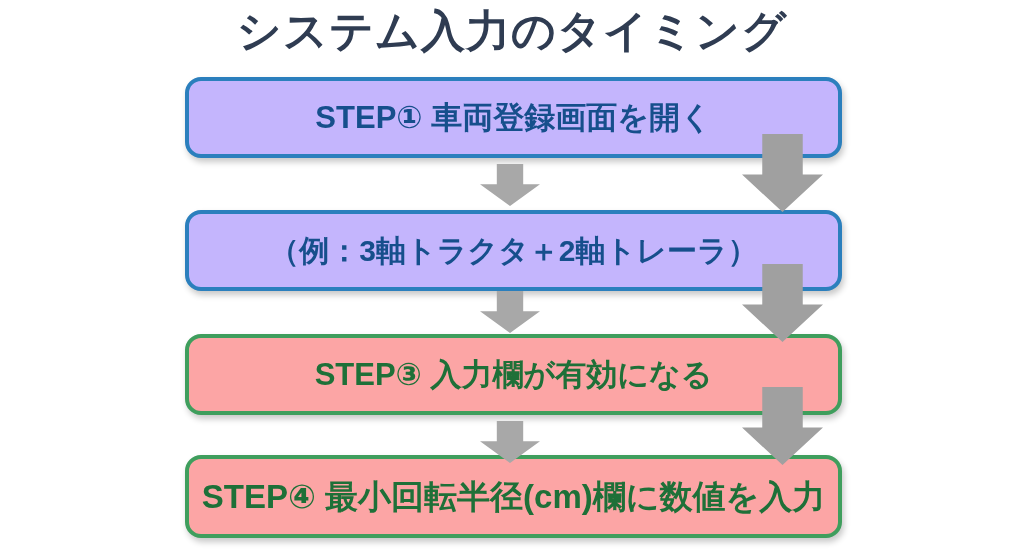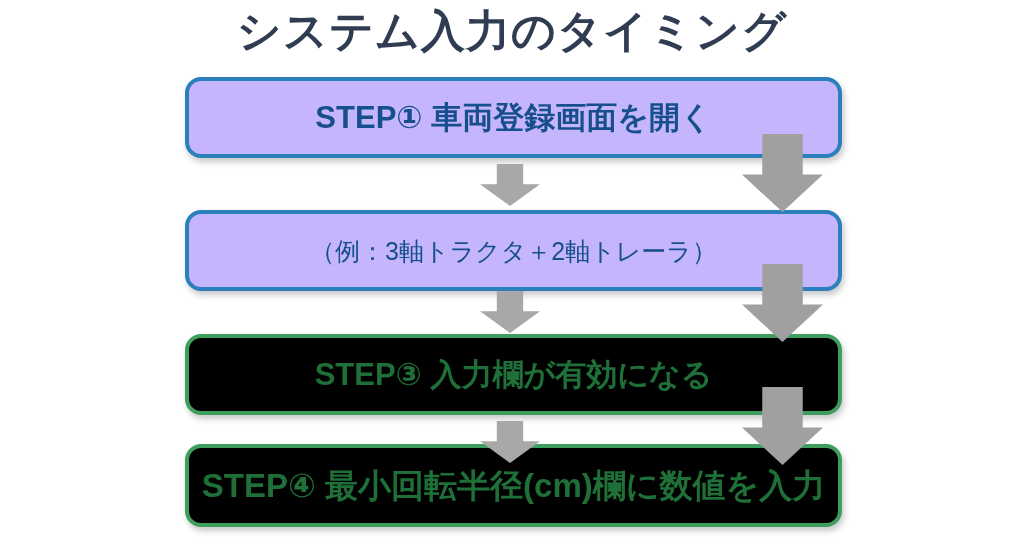--- a/index.html
+++ b/index.html
@@ -40,33 +40,33 @@
     align-items: center;
     box-shadow: 2px 4px 6px rgba(0,0,0,0.22);
     z-index: 1;
   }
   .step-box.blue {
     background: #c4b5fd;
     border-color: #2b7fbd;
     color: #164f8c;
   }
   .step-box.green {
-    background: #000000;
+    background: #fca5a5;
     border-color: #3f9e5d;
     color: #1e7038;
   }
   .step-label {
     font-size: 31px;
     font-weight: bold;
     line-height: 1.15;
     white-space: nowrap;
   }
   .step-sub {
-    font-size: 25px;
-    font-weight: normal;
+    font-size: 30px;
+    font-weight: bold;
     line-height: 1.2;
     white-space: nowrap;
   }
   .arrow {
     position: absolute;
     z-index: 2;
   }
   .arrow.small {
     left: 480px;
     width: 60px;
@@ -103,17 +103,17 @@
   <div class="arrow large" style="top:264px;"></div>
   <div class="arrow small" style="top:291px;"></div>
 
   <div class="step-box green" style="top:334px; height:81px;">
     <div class="step-label">STEP③ 入力欄が有効になる</div>
   </div>
 
   <div class="arrow large" style="top:387px;"></div>
   <div class="arrow small" style="top:421px;"></div>
 
-  <div class="step-box green" style="top:444px; height:83px;">
+  <div class="step-box green" style="top:455px; height:83px;">
     <div class="step-label" style="font-size:33px;">STEP④ 最小回転半径(cm)欄に数値を入力</div>
   </div>
 
 </div>
 
 </body></html>

